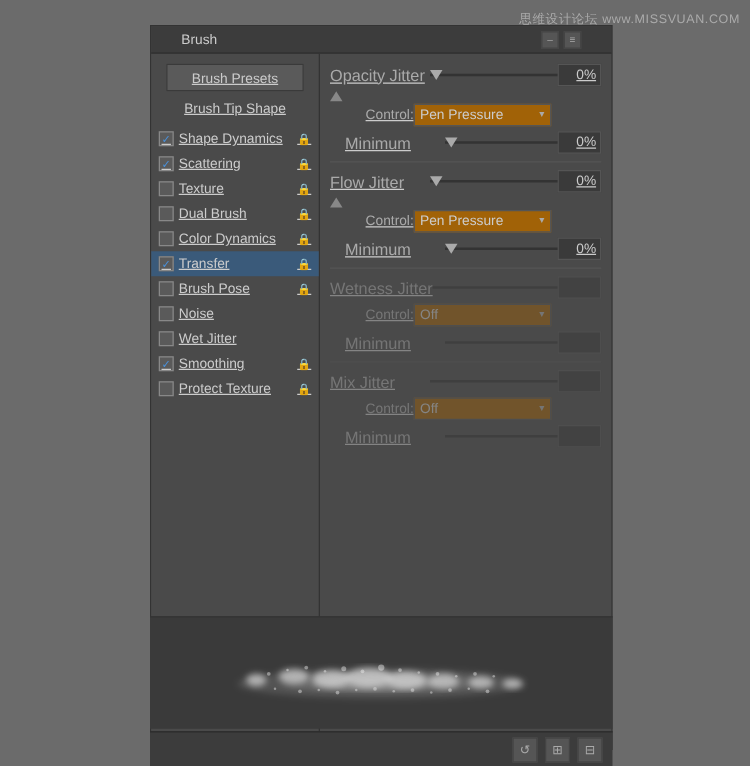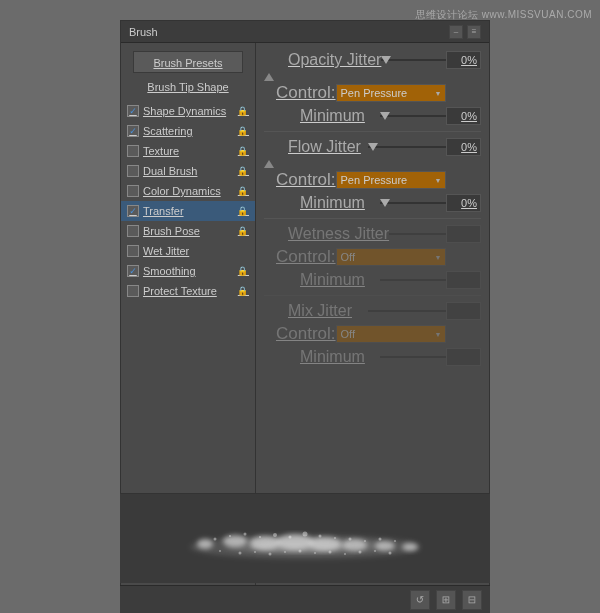--- a/index.html
+++ b/index.html
@@ -28,21 +28,21 @@
       width: 370px;
       height: 580px;
       background: #4a4a4a;
       border: 1px solid #333;
     }
     .panel-header {
       background: #3c3c3c;
       height: 22px;
       display: flex;
       align-items: center;
-      padding: 0 8px;
+      padding: 0 24px;
       border-bottom: 1px solid #2a2a2a;
     }
     .panel-title {
       color: #ccc;
       font-size: 11px;
     }
     .panel-icons {
       margin-left: auto;
       display: flex;
       gap: 4px;
@@ -132,32 +132,31 @@
       overflow-y: auto;
       background: #4a4a4a;
     }
     .content-row {
       display: flex;
       align-items: center;
       margin-bottom: 4px;
       min-height: 18px;
     }
     .content-label {
-      font-size: 16px;
+      font-size: 13px;
       color: #aaa;
       min-width: 80px;
-      margin-left: 24px;
     }
     .control-row {
       display: flex;
       align-items: center;
       margin-bottom: 4px;
     }
     .control-label {
-      font-size: 17px;
+      font-size: 11px;
       color: #aaa;
       min-width: 55px;
       text-align: right;
     }
     .control-select {
       background: #a16207;
       border: 1px solid #555;
       color: #ccc;
       font-size: 11px;
       padding: 1px 4px;
@@ -339,20 +338,24 @@
         <span class="item-label">Transfer</span>
         <span class="lock-icon">🔒</span>
       </div>
 
       <div class="sidebar-item">
         <div class="checkbox"></div>
         <span class="item-label">Brush Pose</span>
         <span class="lock-icon">🔒</span>
       </div>
 
+      <div class="sidebar-item">
+        <div class="checkbox"></div>
+        <span class="item-label">Noise</span>
+      </div>
 
       <div class="sidebar-item">
         <div class="checkbox"></div>
         <span class="item-label">Wet Jitter</span>
       </div>
 
 
       <div class="sidebar-item">
         <div class="checkbox">✓</div>
         <span class="item-label">Smoothing</span>

